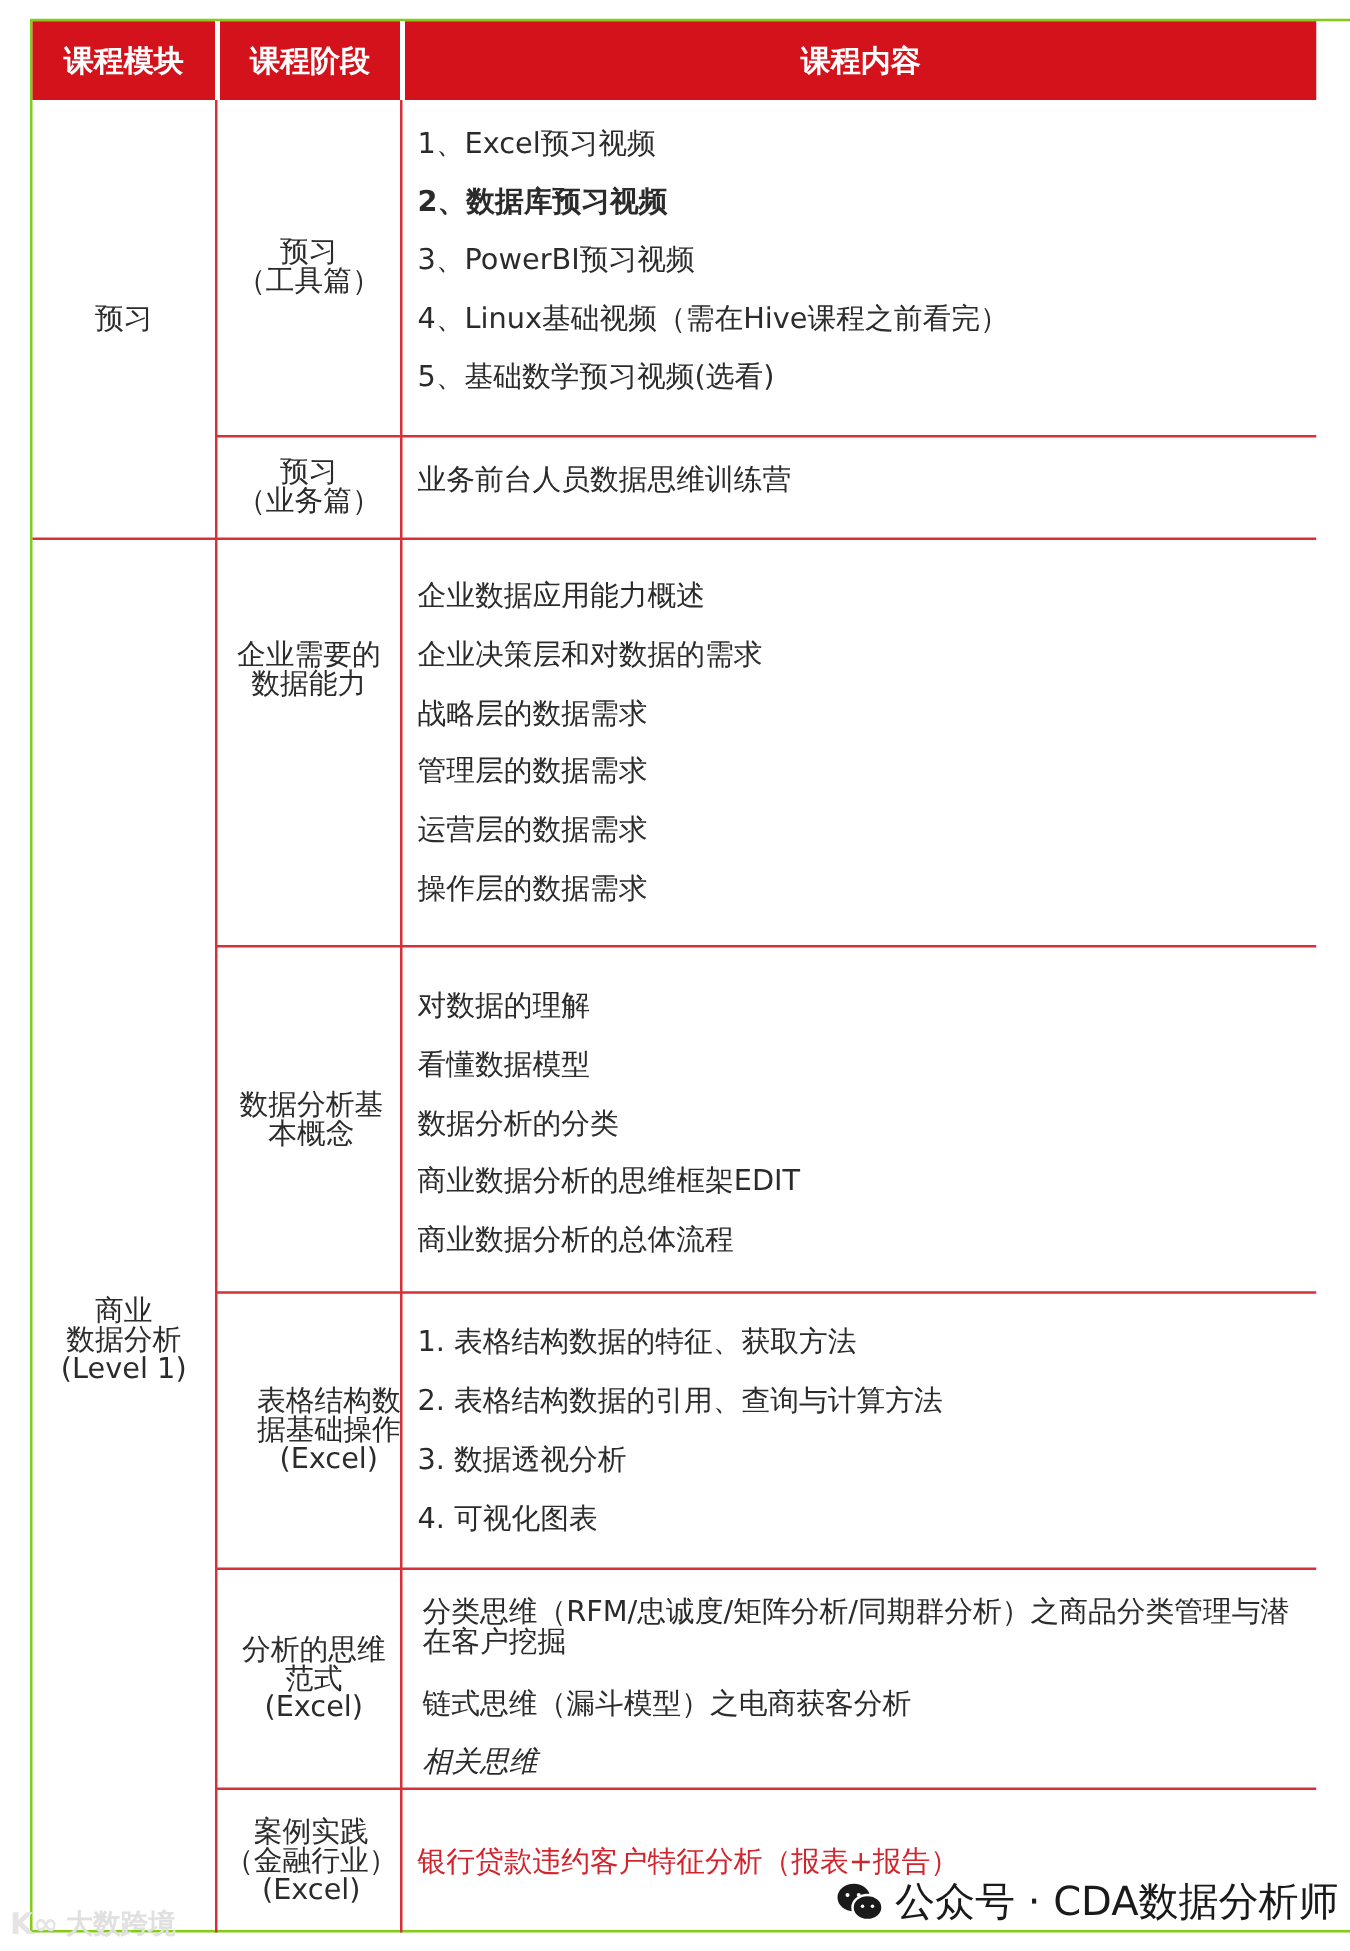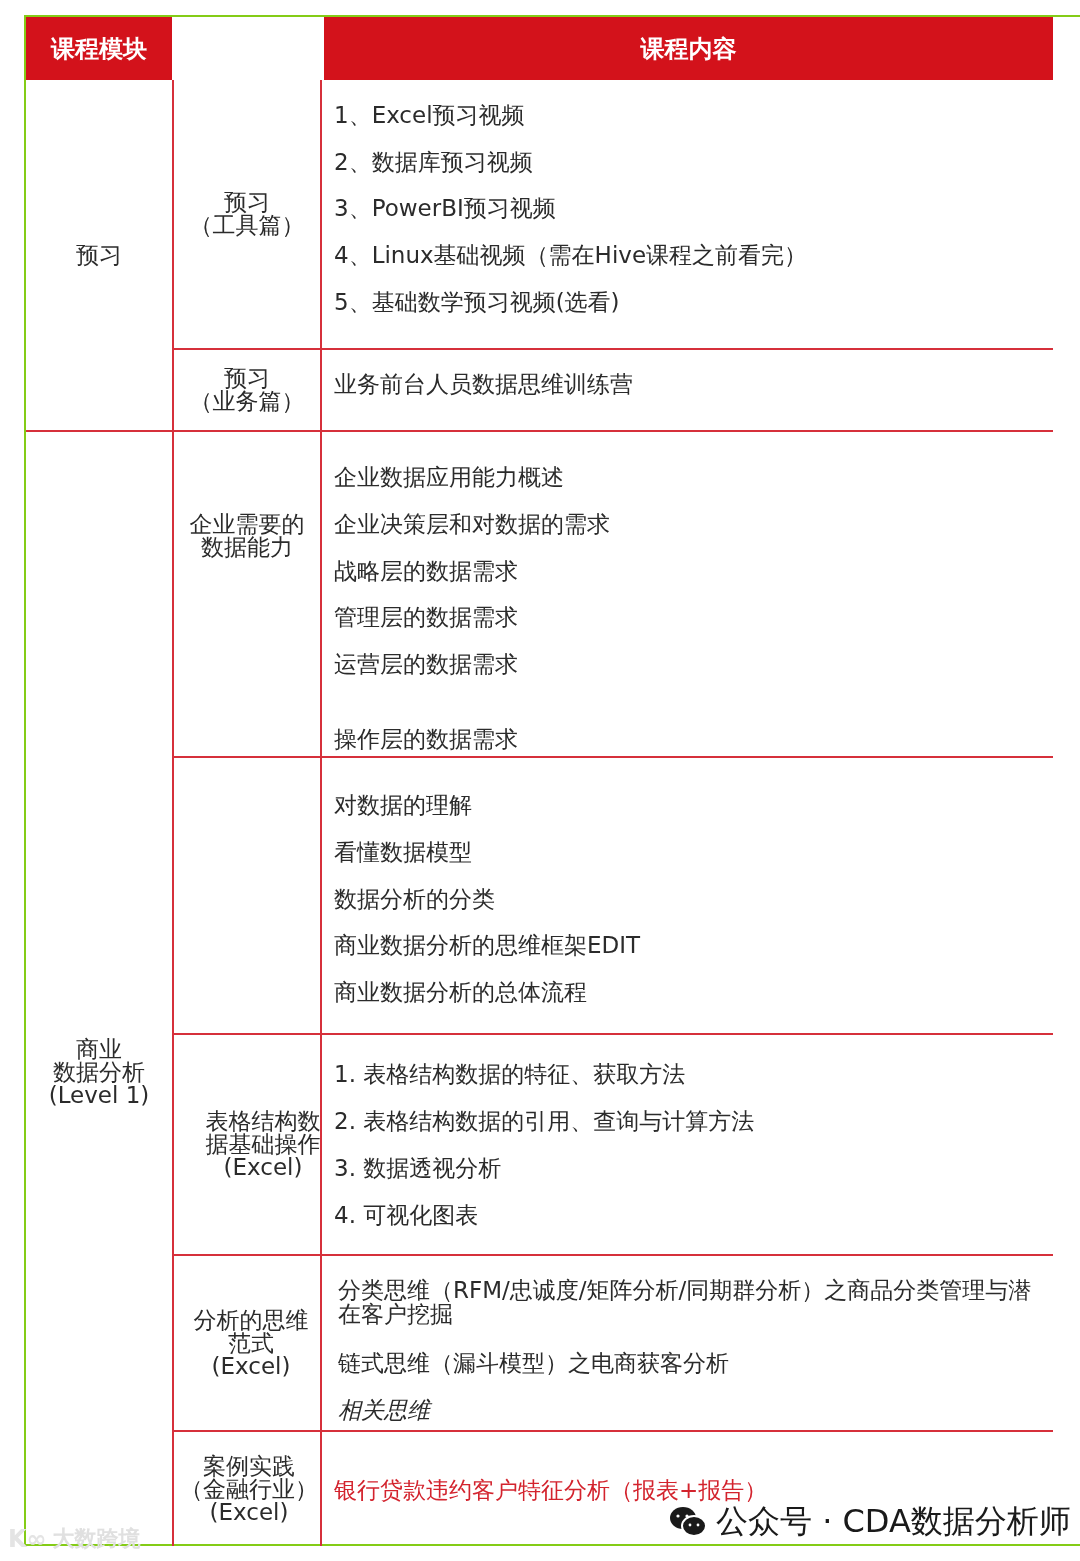--- a/index.html
+++ b/index.html
@@ -26,20 +26,23 @@
 </style>
 </head>
 <body>
 
 <div class="tbl">
 
   <div class="hdr" style="width:146px;">
       <span>课程模块</span>
     </div>
   <div class="hsep" style="left:146px;"></div>
+  <div class="hdr" style="left:150px;width:144px;">
+      <span>课程阶段</span>
+    </div>
   <div class="hsep" style="left:294px;"></div>
   <div class="hdr" style="left:298px;width:729px;">
       <span>课程内容</span>
     </div>
 
   <div class="vline" style="left:146px;top:63px;height:1466px;"></div>
   <div class="vline" style="left:294px;top:63px;height:1466px;"></div>
 
   <div class="hline" style="left:0;top:413px;width:1027px;"></div>
 
@@ -51,21 +54,21 @@
 
   <div class="cell" style="left:0;top:63px;width:146px;height:350px;">
     <span>预习</span>
   </div>
   <div class="cell" style="left:148px;top:63px;width:146px;height:268px;">
     <span>预习</span>
     <span>（工具篇）</span>
   </div>
   <div class="content" style="top:63px;">
     <div class="item" style="top:22px;">1、Excel预习视频</div>
-    <div class="item" style="top:69px;">2、数据库预习视频</div>
+    <div class="item" style="top:69px;font-weight:bold;">2、数据库预习视频</div>
     <div class="item" style="top:115px;">3、PowerBI预习视频</div>
     <div class="item" style="top:162px;">4、Linux基础视频（需在Hive课程之前看完）</div>
     <div class="item" style="top:209px;">5、基础数学预习视频(选看)</div>
   </div>
 
   <div class="cell" style="left:148px;top:333px;width:146px;height:80px;">
     <span>预习</span>
     <span>（业务篇）</span>
   </div>
   <div class="content" style="top:333px;">
@@ -81,23 +84,27 @@
   <div class="cell" style="left:148px;top:415px;width:146px;height:208px;">
     <span>企业需要的</span>
     <span>数据能力</span>
   </div>
   <div class="content" style="top:415px;">
     <div class="item" style="top:32px;">企业数据应用能力概述</div>
     <div class="item" style="top:79px;">企业决策层和对数据的需求</div>
     <div class="item" style="top:126px;">战略层的数据需求</div>
     <div class="item" style="top:172px;">管理层的数据需求</div>
     <div class="item" style="top:219px;">运营层的数据需求</div>
-    <div class="item" style="top:266px;margin-top:28px;">操作层的数据需求</div>
+    <div class="item" style="top:266px;">操作层的数据需求</div>
   </div>
 
+  <div class="cell" style="left:148px;top:741px;width:150px;height:275px;">
+    <span>数据分析基</span>
+    <span>本概念</span>
+  </div>
   <div class="content" style="top:741px;">
     <div class="item" style="top:34px;">对数据的理解</div>
     <div class="item" style="top:81px;">看懂数据模型</div>
     <div class="item" style="top:128px;">数据分析的分类</div>
     <div class="item" style="top:174px;">商业数据分析的思维框架EDIT</div>
     <div class="item" style="top:221px;">商业数据分析的总体流程</div>
   </div>
 
   <div class="cell" style="left:162px;top:1018px;width:150px;height:219px;">
     <span>表格结构数</span>

